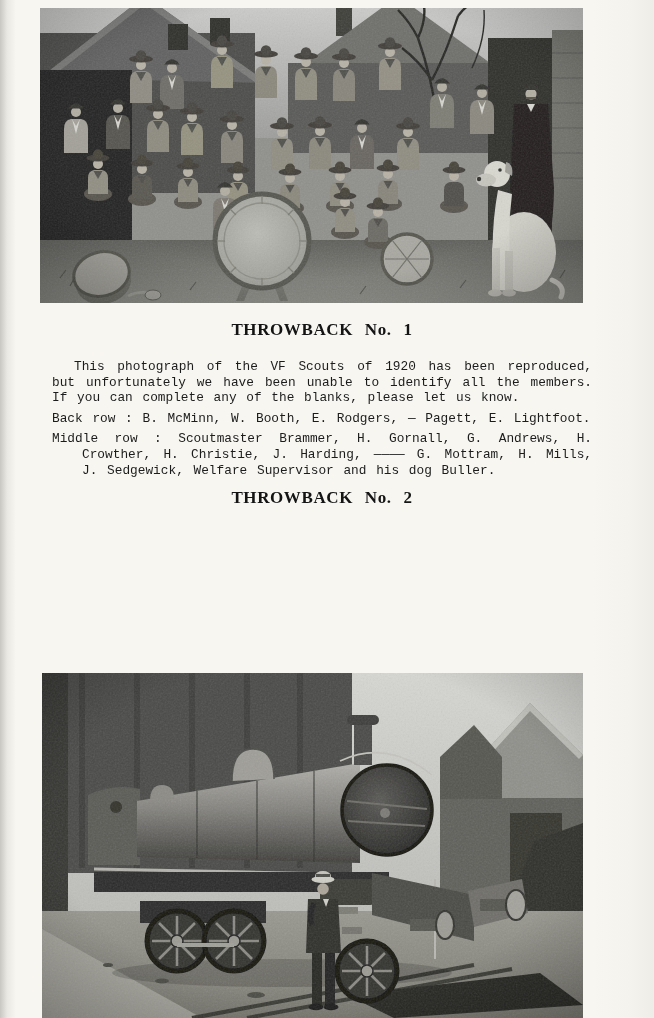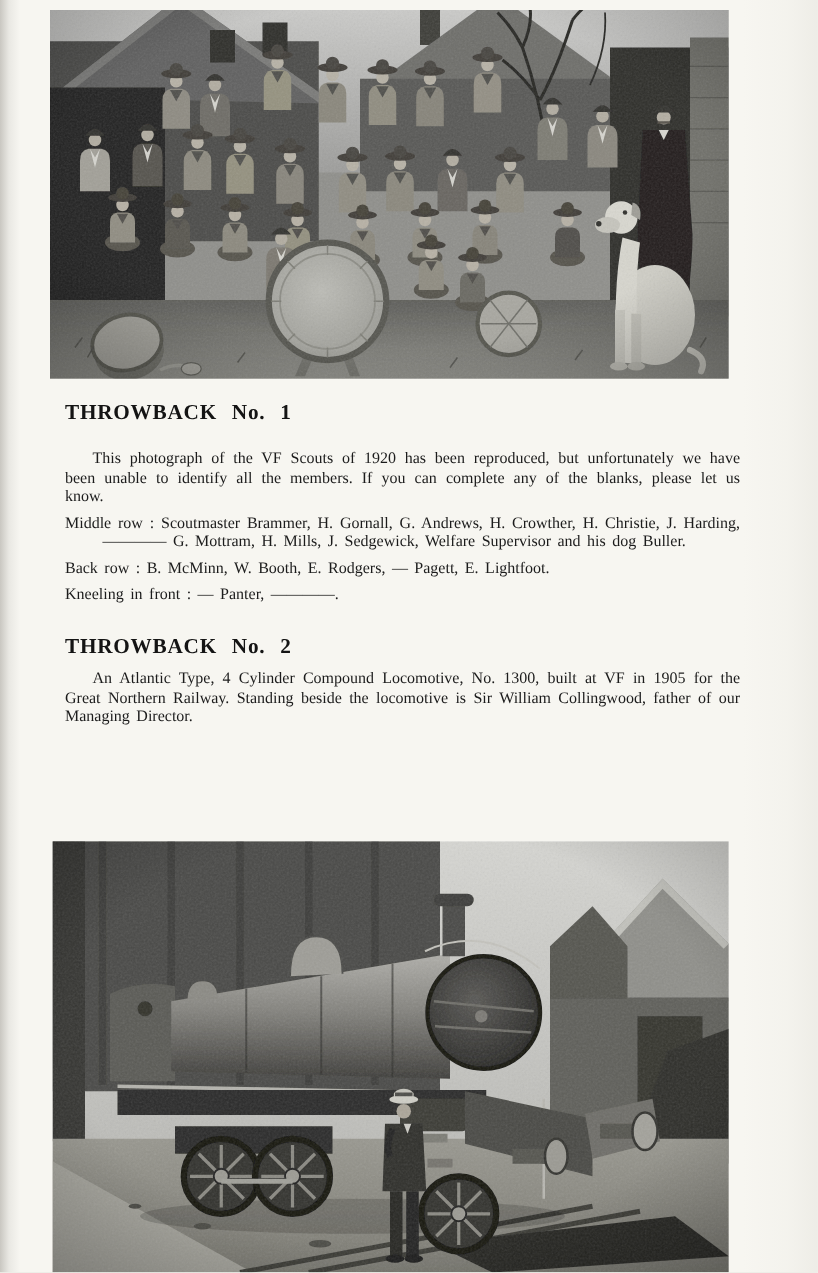--- a/index.html
+++ b/index.html
@@ -18,27 +18,27 @@
     content:"";position:absolute;right:0;top:0;bottom:0;width:60px;z-index:5;
     background:linear-gradient(270deg,rgba(236,235,229,.85) 0%,rgba(240,239,233,.45) 40%,rgba(247,246,241,0) 100%);
     pointer-events:none;
   }
   figure.photo{position:absolute;margin:0;padding:0;}
   #photo1{left:40px;top:8px;width:543px;height:295px;}
   #photo2{left:42px;top:673px;width:541px;height:345px;}
   figure.photo svg{display:block;width:100%;height:100%;}
   .textcol{position:absolute;left:52px;top:320px;width:540px;z-index:2;}
   .head{
-    font-size:17px;font-weight:bold;text-align:left;
+    font-size:17px;font-weight:bold;text-align:center;
     letter-spacing:.6px;word-spacing:7px;margin:0 0 8px 0;color:#141414;
   }
-  .head.second{margin-top:24px;}
+  .head.second{margin-top:10px;}
   .textcol p{
     margin:19px 0 0 0;font-size:12.8px;line-height:15.6px;
-    text-align:justify;word-spacing:2px;color:#1c1c1c;
+    text-align:justify;word-spacing:2px;color:#1c1c1c;font-family:Liberation Mono, monospace;
   }
   .indent{text-indent:22px;}
   .hang{padding-left:30px;text-indent:-30px;}
   .gap{margin-top:5px !important;}
 </style>
 </head>
 <body>
 
 <div class="page">
 
@@ -232,26 +232,24 @@
 
       <rect width="543" height="295" filter="url(#p1-noise)" opacity="0.16"></rect>
       <rect width="543" height="295" fill="url(#p1-vig)"></rect>
     </svg>
   </figure>
 
   <div class="textcol">
     <h1 class="head">THROWBACK No. 1</h1>
     <p class="indent">This photograph of the VF Scouts of 1920 has been reproduced, but unfortunately we have been unable to identify all the members. If you can complete any of the blanks, please let us know.</p>
 
+    <p class="hang gap"><span>Back row :</span> <span>B. McMinn, W. Booth, E. Rodgers, — Pagett, E. Lightfoot.</span></p>
     <p class="hang gap"><span>Middle row :</span> <span>Scoutmaster Brammer, H. Gornall, G. Andrews, H. Crowther, H. Christie, J. Harding, ———— G. Mottram, H. Mills, J. Sedgewick, Welfare Supervisor and his dog Buller.</span></p>
-    <p class="hang gap"><span>Back row :</span> <span>B. McMinn, W. Booth, E. Rodgers, — Pagett, E. Lightfoot.</span></p>
-    <p class="hang gap"><span>Kneeling in front :</span> <span>— Panter, ————.</span></p>
 
     <h1 class="head second">THROWBACK No. 2</h1>
-    <p class="indent gap">An Atlantic Type, 4 Cylinder Compound Locomotive, No. 1300, built at VF in 1905 for the Great Northern Railway. Standing beside the locomotive is Sir William Collingwood, father of our Managing Director.</p>
   </div>
 
   <figure class="photo" id="photo2" aria-label="Atlantic type compound locomotive No. 1300 with Sir William Collingwood standing beside it">
     <svg viewBox="0 0 541 345" preserveAspectRatio="none">
       <defs>
         <linearGradient id="p2-sky" x1="0" y1="0" x2="0" y2="1">
           <stop offset="0" stop-color="#d6d6d2"></stop>
             <stop offset="1" stop-color="#b2b2ae"></stop>
         </linearGradient>
         <linearGradient id="p2-boiler" x1="0" y1="0" x2="0" y2="1">

